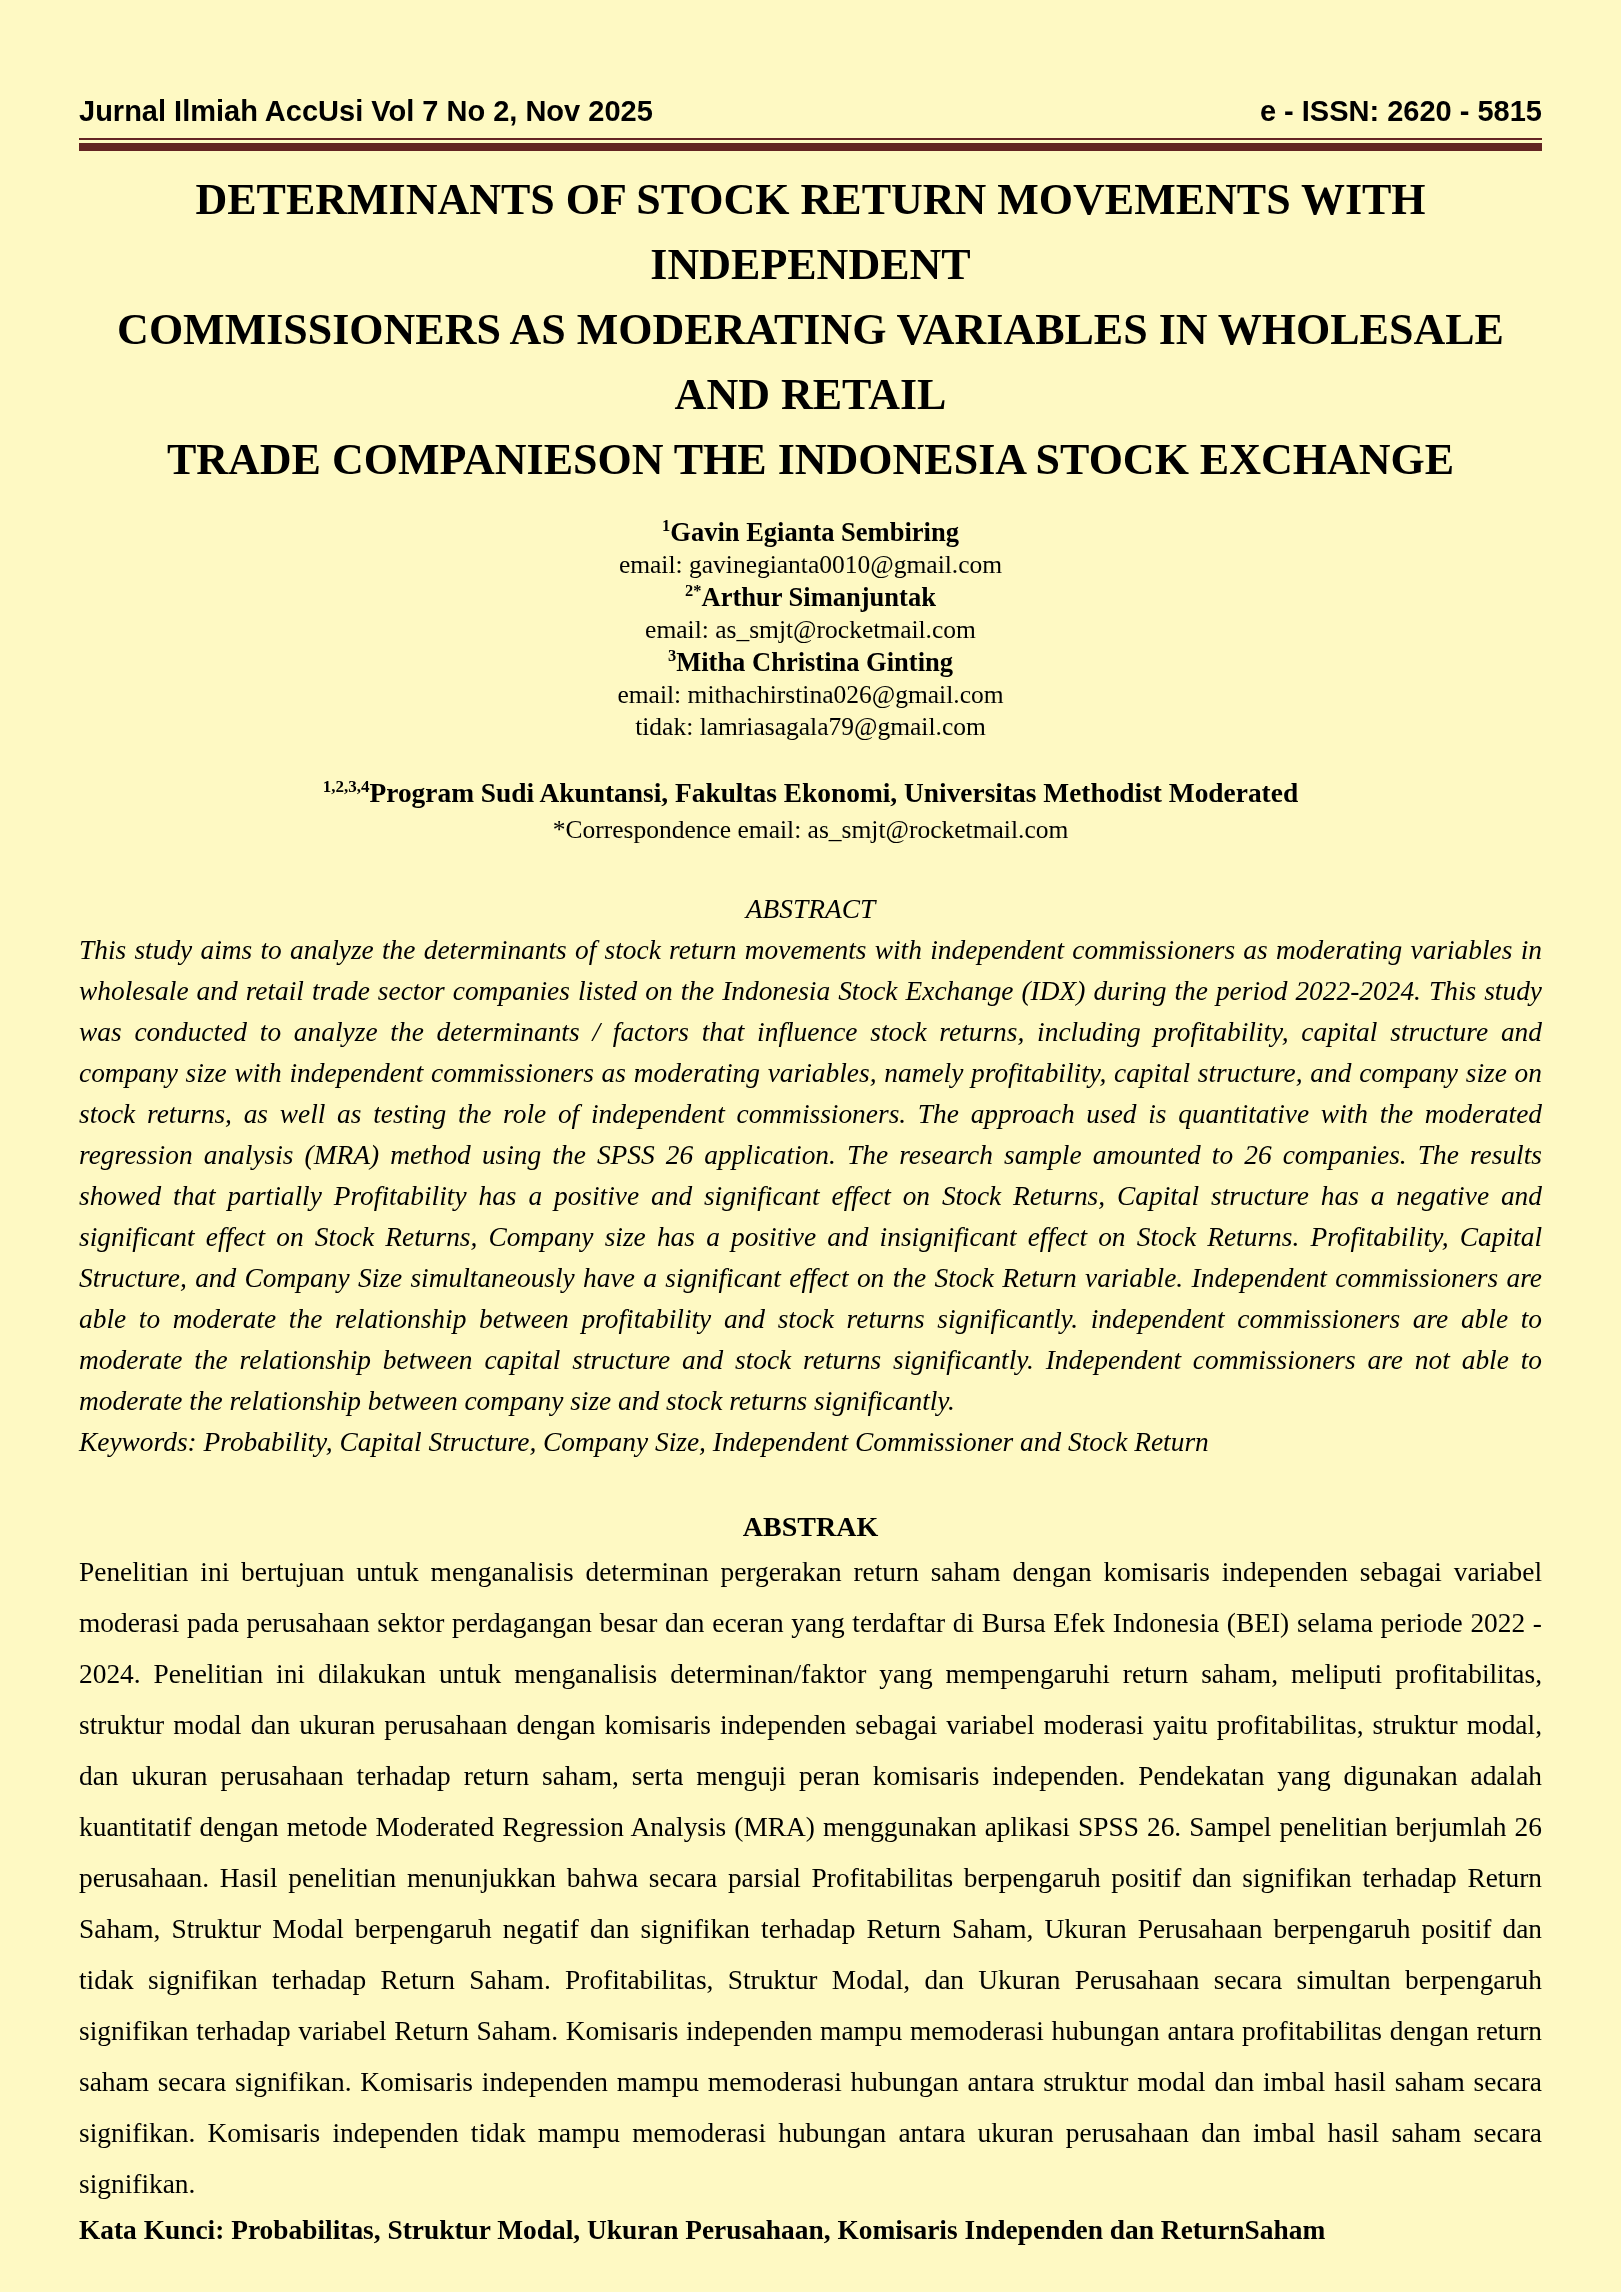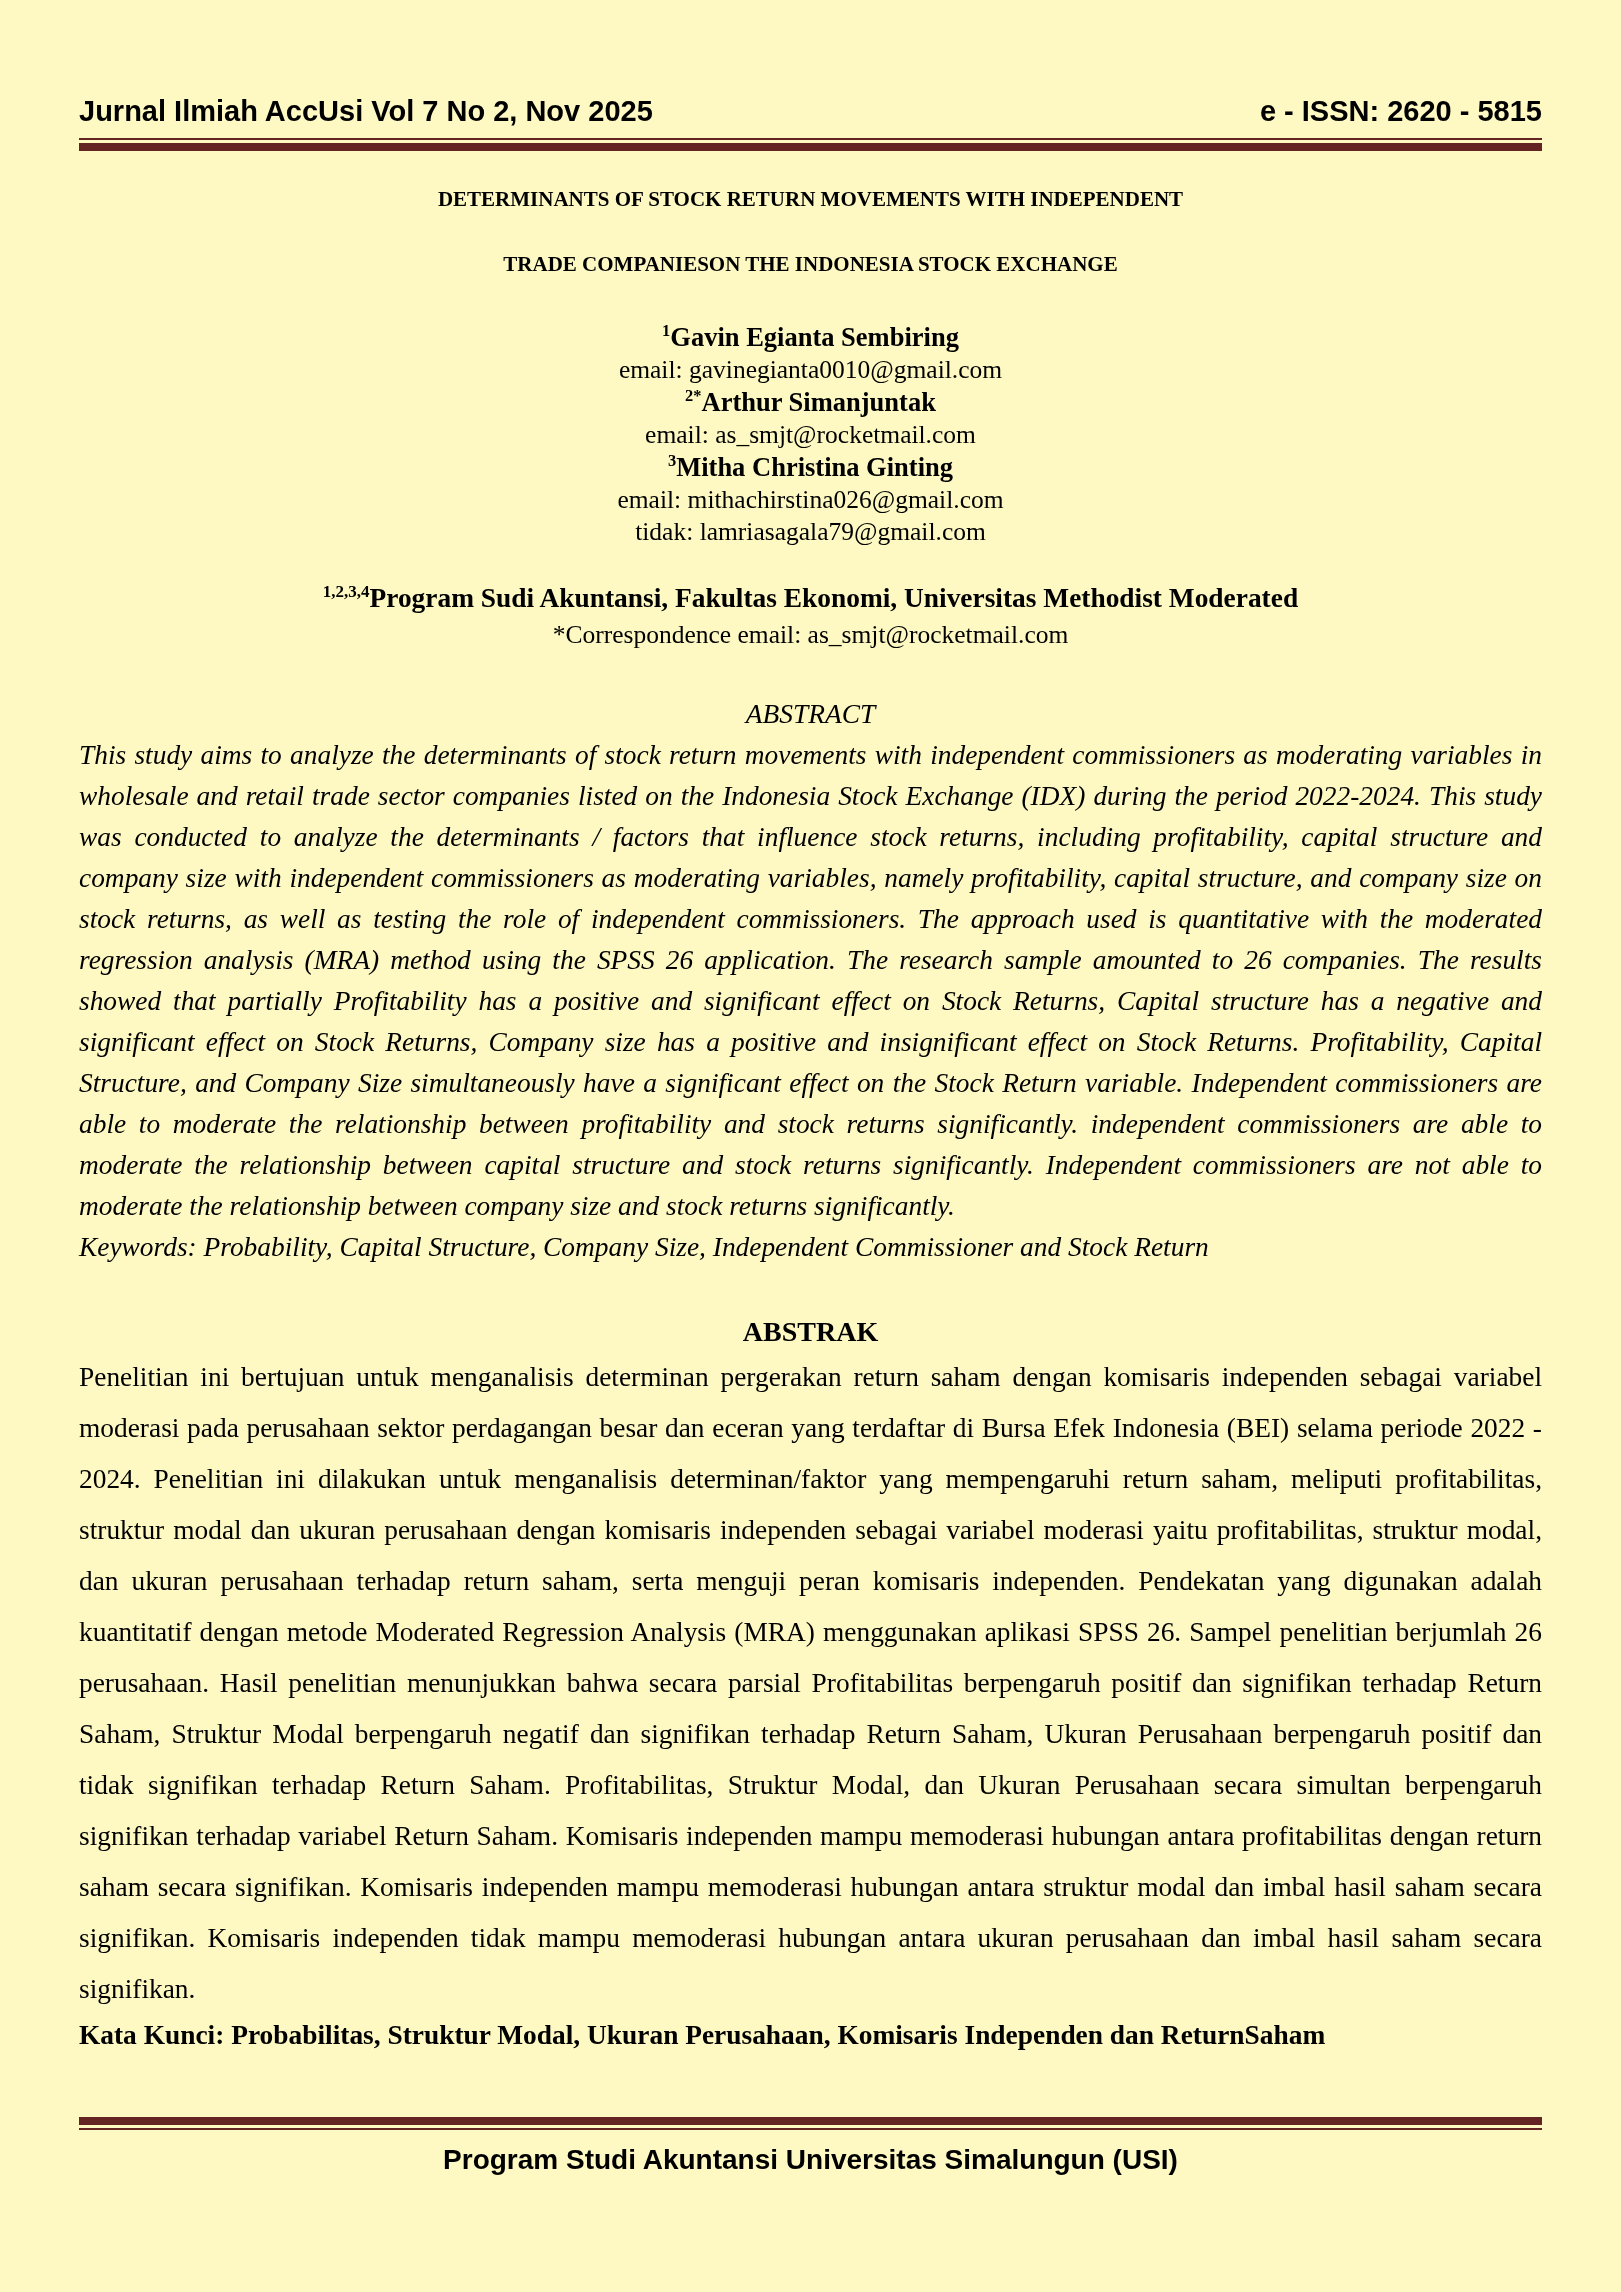--- a/index.html
+++ b/index.html
@@ -30,21 +30,21 @@
   .rule-thin  { height: 0; border-top: 2.9px solid #632423; }
   .rule-thick { height: 8.8px; background: #632423; margin-top: 2.9px; }
   .rule-footer { margin-top: 61px; }
   .rule-footer .rule-thick { margin-top: 0; }
   .rule-footer .rule-thin { margin-top: 2.9px; }
   
   .title {
     margin-top: 15.7px;
     text-align: center;
     font-weight: bold;
-    font-size: 21px;
+    font-size: 44px;
     line-height: 65px;
   }
   
   .authors { margin-top: 23.5px; text-align: center; }
   .author-name { font-weight: bold; font-size: 26.5px; line-height: 33px; }
   .author-email { font-size: 25.5px; line-height: 32px; }
   sup { font-size: 0.62em; vertical-align: super; line-height: 0; }
   
   .affiliation { margin-top: 33px; text-align: center; font-weight: bold; font-size: 27.4px; line-height: 35px; }
   .correspondence { text-align: center; font-size: 25.5px; line-height: 37px; font-weight: normal; }
@@ -86,20 +86,21 @@
     <span>e - ISSN: 2620 - 5815</span>
   </div>
 
   <div class="rule-header">
     <div class="rule-thin"></div>
     <div class="rule-thick"></div>
   </div>
 
   <div class="title">
     <div>DETERMINANTS OF STOCK RETURN MOVEMENTS WITH INDEPENDENT</div>
+    <div>COMMISSIONERS AS MODERATING VARIABLES IN WHOLESALE AND RETAIL</div>
     <div>TRADE COMPANIESON THE INDONESIA STOCK EXCHANGE</div>
   </div>
 
   <div class="authors">
     <div class="author-name"><sup>1</sup><span>Gavin Egianta Sembiring</span></div>
     <div class="author-email">email: gavinegianta0010@gmail.com</div>
     <div class="author-name"><sup>2*</sup><span>Arthur Simanjuntak</span></div>
     <div class="author-email">email: as_smjt@rocketmail.com</div>
     <div class="author-name"><sup>3</sup><span>Mitha Christina Ginting</span></div>
     <div class="author-email">email: mithachirstina026@gmail.com</div>

